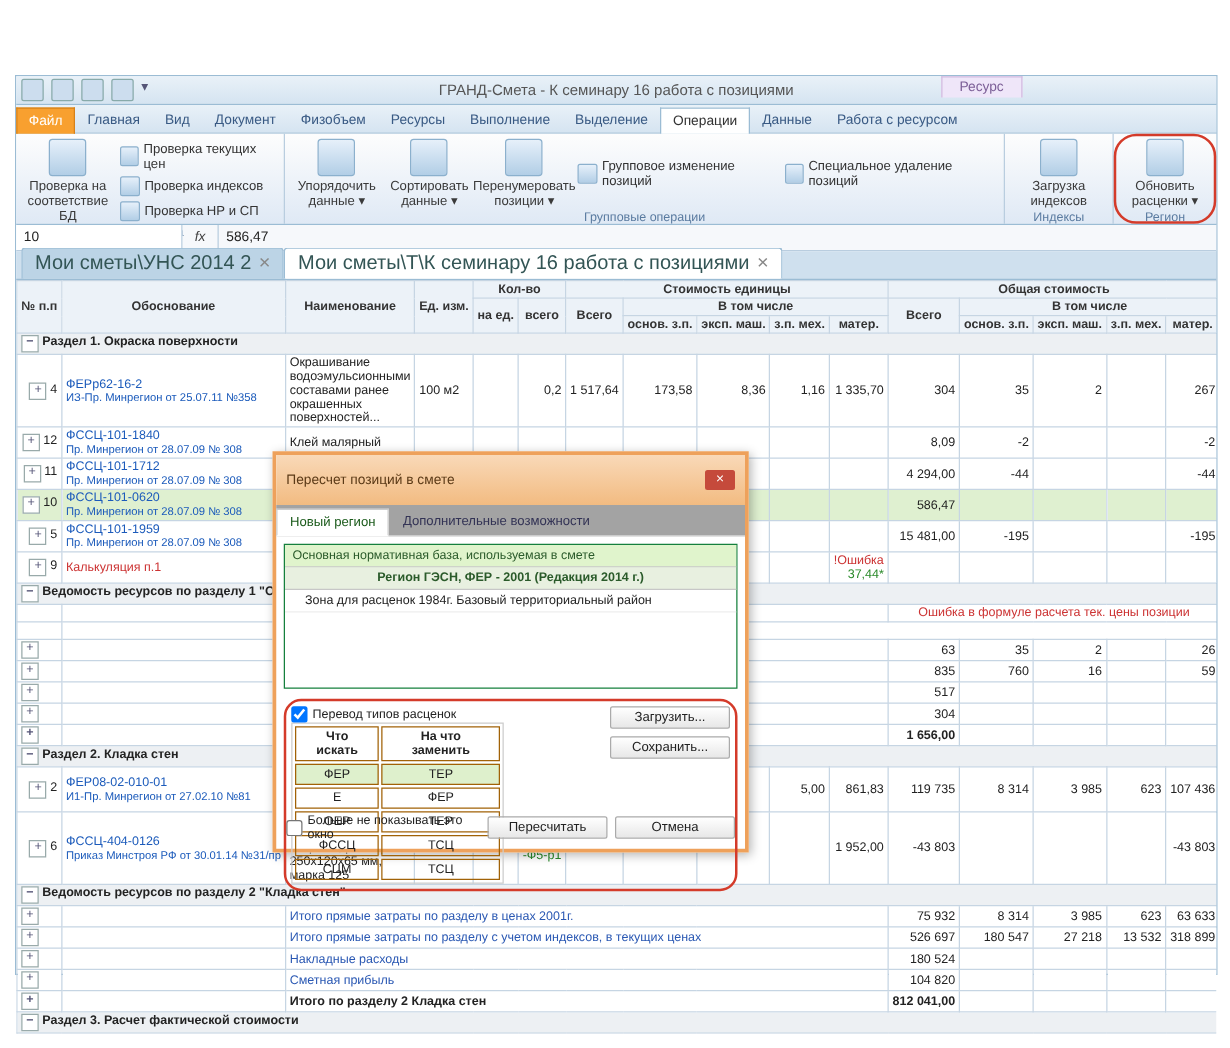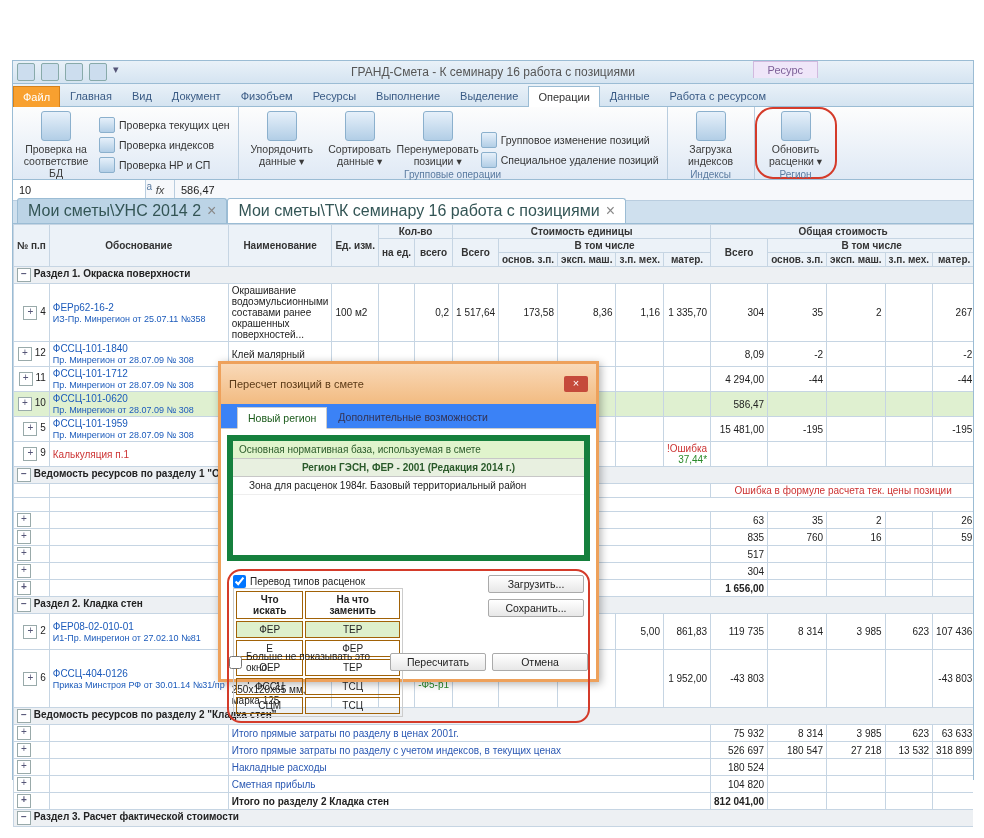--- a/index.html
+++ b/index.html
@@ -42,25 +42,25 @@
 .grid .green{background:#dff0d0!important}
 .grid .num{text-align:right}
 .grid .err{color:#c33}
 .grid .toterr{color:#c33;font-size:10px}
 .grid .bl{color:#2a58b3}
 .grid .bold td{font-weight:bold}
 .exp{width:12px;height:12px;border:1px solid #9aa;display:inline-block;text-align:center;line-height:10px;font-size:10px;background:#fff;color:#557}
 .dlg{position:absolute;left:205px;top:300px;width:375px;height:315px;background:#fff;border:3px solid #eea15b;box-shadow:2px 2px 8px rgba(0,0,0,0.3);z-index:50}
 .dlg .dtitle{height:40px;background:linear-gradient(to bottom,#f9d9b8,#f2bb81);display:flex;align-items:center;padding:0 8px;font-size:11px;color:#5b3a17;justify-content:space-between}
 .dlg .dtitle .cx{width:24px;height:16px;background:#c54a3b;color:#fff;text-align:center;line-height:15px;border-radius:2px}
-.dlg .dtabs{height:24px;background:#3b82f6;display:flex;border-bottom:1px solid #ccc;align-items:flex-end;padding:0 16px}
+.dlg .dtabs{height:24px;background:#a3a3a3;display:flex;border-bottom:1px solid #ccc;align-items:flex-end;padding:0 0}
 .dlg .dtabs .dt{padding:4px 10px;font-size:10.5px;color:#335;border:1px solid transparent}
 .dlg .dtabs .dt.active{background:#fff;border:1px solid #ccc;border-bottom-color:#fff;margin-bottom:-1px;color:#1a5a1a}
 .dlg .body{padding:6px}
-.dlg .frame{border:6px solid #15803d;font-size:10px}
+.dlg .frame{border:1px solid #15803d;font-size:10px}
 .dlg .frame .hdr{background:#e0f4cc;color:#2a5a2a;padding:3px 6px;border-bottom:1px solid #c7c7c7}
 .dlg .frame .rhdr{background:#e8f0e0;text-align:center;padding:3px 6px;border-bottom:1px solid #c7c7c7;font-weight:bold;color:#2a5a2a}
 .dlg .frame .zrow{padding:3px 16px;border-bottom:1px solid #eee}
 .dlg .frame .blank{height:60px}
 .dlg .map{display:flex;gap:8px;align-items:flex-start;margin-top:8px;border:2px solid #d43b2a;border-radius:14px;padding:4px}
 .dlg .maptable{border:1px solid #ccc;width:170px}
 .dlg .maptable th,.dlg .maptable td{border:1px solid #a16207;padding:2px 6px;font-size:10px;text-align:center}
 .dlg .maptable .sel td{background:#def0cc}
 .dlg .sidebtns{display:flex;flex-direction:column;gap:6px}
 .dlg .btn{border:1px solid #aaa;background:linear-gradient(to bottom,#fff,#e7e7e7);padding:2px 10px;font-size:10.5px;border-radius:2px;min-width:74px;text-align:center}
@@ -136,21 +136,21 @@
         <div class="bigbtn">
               <div class="ic"></div>
               <span style="white-space:pre-line">Сортировать
 данные ▾</span>
             </div>
         <div class="bigbtn">
               <div class="ic"></div>
               <span style="white-space:pre-line">Перенумеровать
 позиции ▾</span>
             </div>
-        <div style="display:flex;flex-direction:column;gap:2px;justify-content:flex-end">
+        <div style="display:flex;flex-direction:row;gap:2px;justify-content:space-between">
           <div class="smbtn">
                 <span class="sic"></span>
                 <span>Групповое изменение позиций</span>
               </div>
           <div class="smbtn">
                 <span class="sic"></span>
                 <span>Специальное удаление позиций</span>
               </div>
         </div>
       </div>

